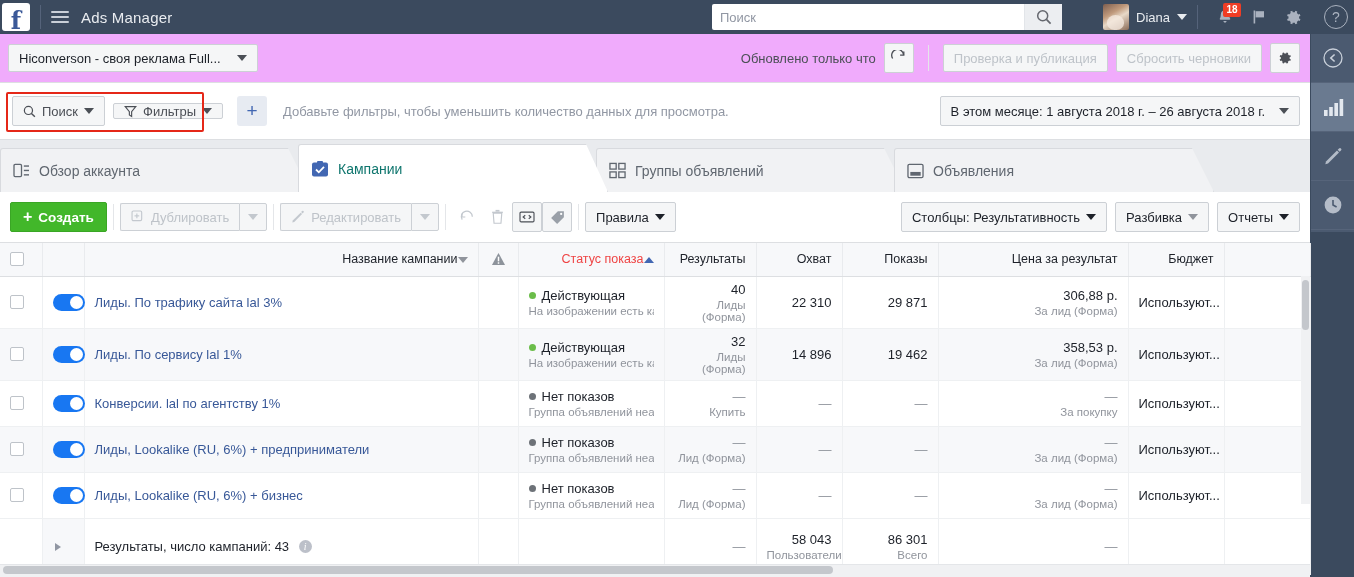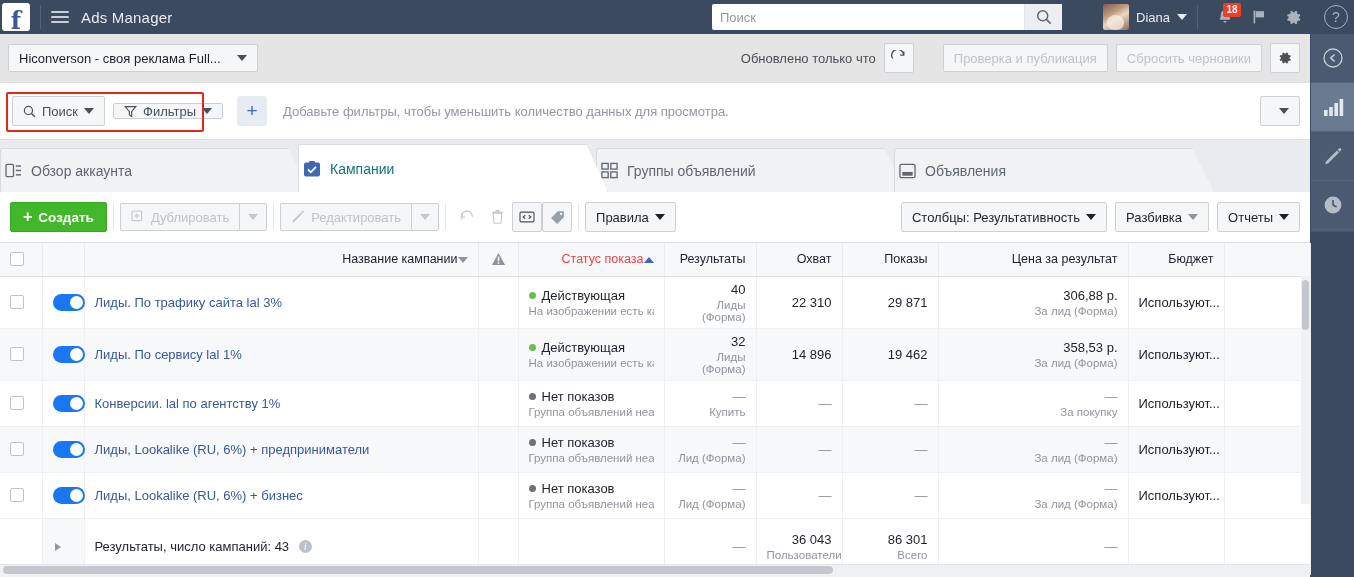--- a/index.html
+++ b/index.html
@@ -92,21 +92,21 @@
   .rail-item {
     height: 49px; display: flex; align-items: center; justify-content: center;
     cursor: pointer; border-bottom: 1px solid #56647a;
   }
   .rail-item.active { background: #6a7a90; }
   #rail-spacer { position:absolute; bottom:0; left:0; right:0; height: 345px; background: #3b4a5e; }
 
   
   #acct-bar {
     position: absolute; left: 0; top: 34px; width: 1310px; height: 49px;
-    background: #e5e5e5; border-bottom: 1px solid #dddfe2;
+    background: #f0abfc; border-bottom: 1px solid #dddfe2;
     display: flex; align-items: center;
   }
   .btn {
     border: 1px solid #ccd0d5; background: #f5f6f7; border-radius: 2px;
     font-family: "Liberation Sans", sans-serif; font-size: 13px; color: #4b4f56;
     height: 28px; padding: 0 10px; display: inline-flex; align-items: center; gap: 6px;
     cursor: pointer; white-space: nowrap;
   }
   .btn.disabled { color: #bec3c9; cursor: default; }
   #acct-select { margin-left: 8px; font-weight: normal; color: #1d2129; }
@@ -136,21 +136,21 @@
   #filter-hint { color: #9197a3; font-size: 13px; margin-left: 16px; }
   #date-range { margin-left: auto; margin-right: 10px; height: 30px; }
 
   
   #tabs { position: absolute; left: 0; top: 140px; width: 1310px; height: 52px; background: #e9ebee; }
   .tab {
     position: absolute; top: 8px; height: 44px;
     background: #f1f2f4; border: 1px solid #d8dade; border-bottom: none;
     border-radius: 3px 0 0 0;
     display: flex; align-items: center; gap: 9px;
-    padding-left: 4px; cursor: pointer;
+    padding-left: 12px; cursor: pointer;
     color: #606770; font-size: 14px;
     clip-path: polygon(0 0, calc(100% - 22px) 0, 100% 100%, 0 100%);
   }
   .tab.active { background: #fff; color: #0f766e; font-weight: normal; border-color: #d8dade; top: 4px; height: 48px; z-index: 5; }
 
   
   #action-bar {
     position: absolute; left: 0; top: 192px; width: 1310px; height: 51px;
     background: #fff; border-bottom: 1px solid #dddfe2;
     display: flex; align-items: center; padding: 0 10px;
@@ -341,20 +341,21 @@
   <button class="btn" style="margin-left:8px;height:16px">
     <svg width="13" height="13" viewBox="0 0 16 16">
         <polygon points="1.5,2 14.5,2 9.4,8.2 9.4,14 6.6,12.2 6.6,8.2" fill="none" stroke="#4b4f56" stroke-width="1.4"></polygon>
       </svg>
     <span>Фильтры</span>
     <span class="caret" style="color:#4b4f56"></span>
   </button>
   <div id="plus-btn">+</div>
   <div id="filter-hint">Добавьте фильтры, чтобы уменьшить количество данных для просмотра.</div>
   <button class="btn" id="date-range">
+    <span style="color:#1d2129">В этом месяце: 1 августа 2018 г. – 26 августа 2018 г.</span>
     <span class="caret" style="margin-left:8px;color:#4b4f56"></span>
   </button>
 </div>
 <div id="filter-highlight"></div>
 
 <div id="tabs">
   <div class="tab" style="left:0;width:310px">
     <svg width="17" height="15" viewBox="0 0 18 16">
         <rect x="1" y="1.5" width="8" height="13" rx="1.2" fill="none" stroke="#606770" stroke-width="1.4"></rect>
         <rect x="11.5" y="2.5" width="5.5" height="1.5" fill="#606770"></rect>
@@ -647,21 +648,21 @@
         <td></td>
         <td style="background:#f7f8fa;text-align:center"><span class="tri"></span></td>
         <td>
           <span>Результаты, число кампаний: 43</span>
           <span class="info-i">i</span>
         </td>
         <td></td>
         <td></td>
         <td class="num dim">—</td>
         <td class="num">
-            <div>36 043</div>
+            <div>58 043</div>
             <div class="sub">Пользователи</div>
           </td>
         <td class="num">
             <div>86 301</div>
             <div class="sub">Всего</div>
           </td>
         <td class="num dim">—</td>
         <td></td>
         <td></td>
       </tr>

